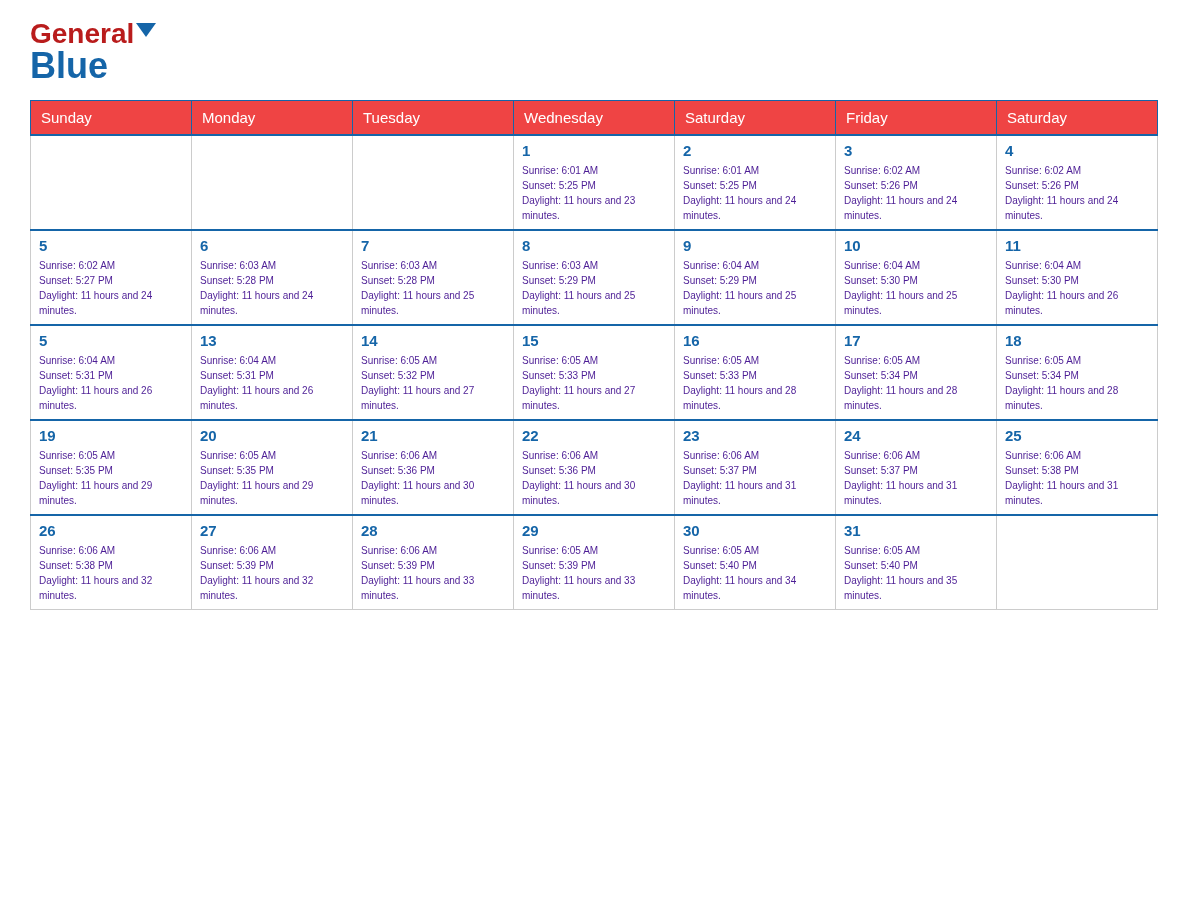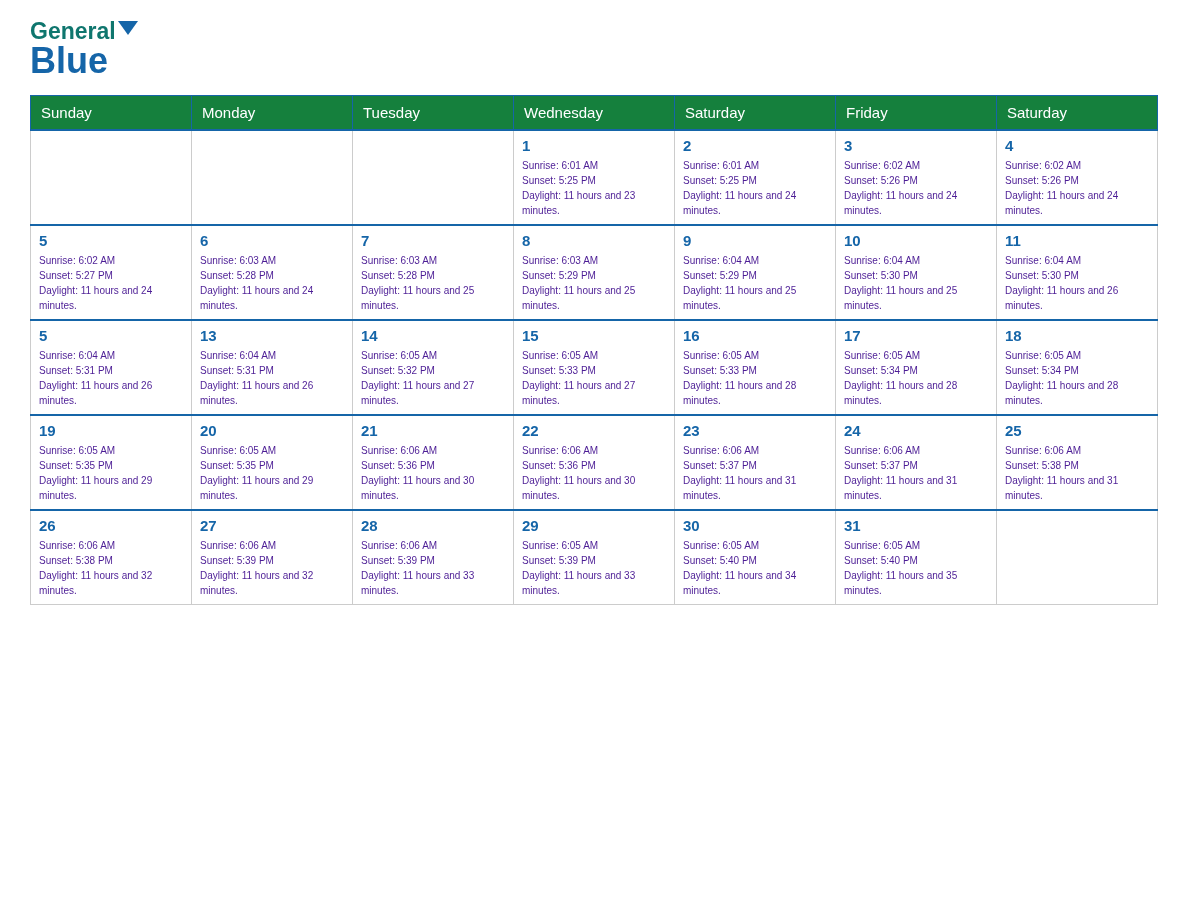--- a/index.html
+++ b/index.html
@@ -16,23 +16,23 @@
       justify-content: space-between;
       align-items: flex-start;
       margin-bottom: 16px;
     }
     .logo {
       display: flex;
       flex-direction: column;
       align-items: flex-start;
     }
     .logo-text-general {
-      font-size: 23px;
+      font-size: 28px;
       font-weight: bold;
-      color: #0f766e;
+      color: #b91c1c;
       line-height: 1;
     }
     .logo-text-blue {
       font-size: 36px;
       font-weight: bold;
       color: #1565a8;
       line-height: 1;
     }
     .logo-icon {
       display: inline-block;
@@ -63,21 +63,21 @@
       font-size: 20px;
       color: #333;
       margin-top: 4px;
     }
     .calendar-table {
       width: 100%;
       border-collapse: collapse;
       border: 1px solid #aaa;
     }
     .calendar-table thead tr th {
-      background-color: #15803d;
+      background-color: #ef4444;
       color: #fff;
       padding: 8px 10px;
       font-size: 15px;
       font-weight: normal;
       text-align: left;
       border: 1px solid #1565a8;
     }
     .calendar-table tbody tr td {
       vertical-align: top;
       padding: 6px 8px;

